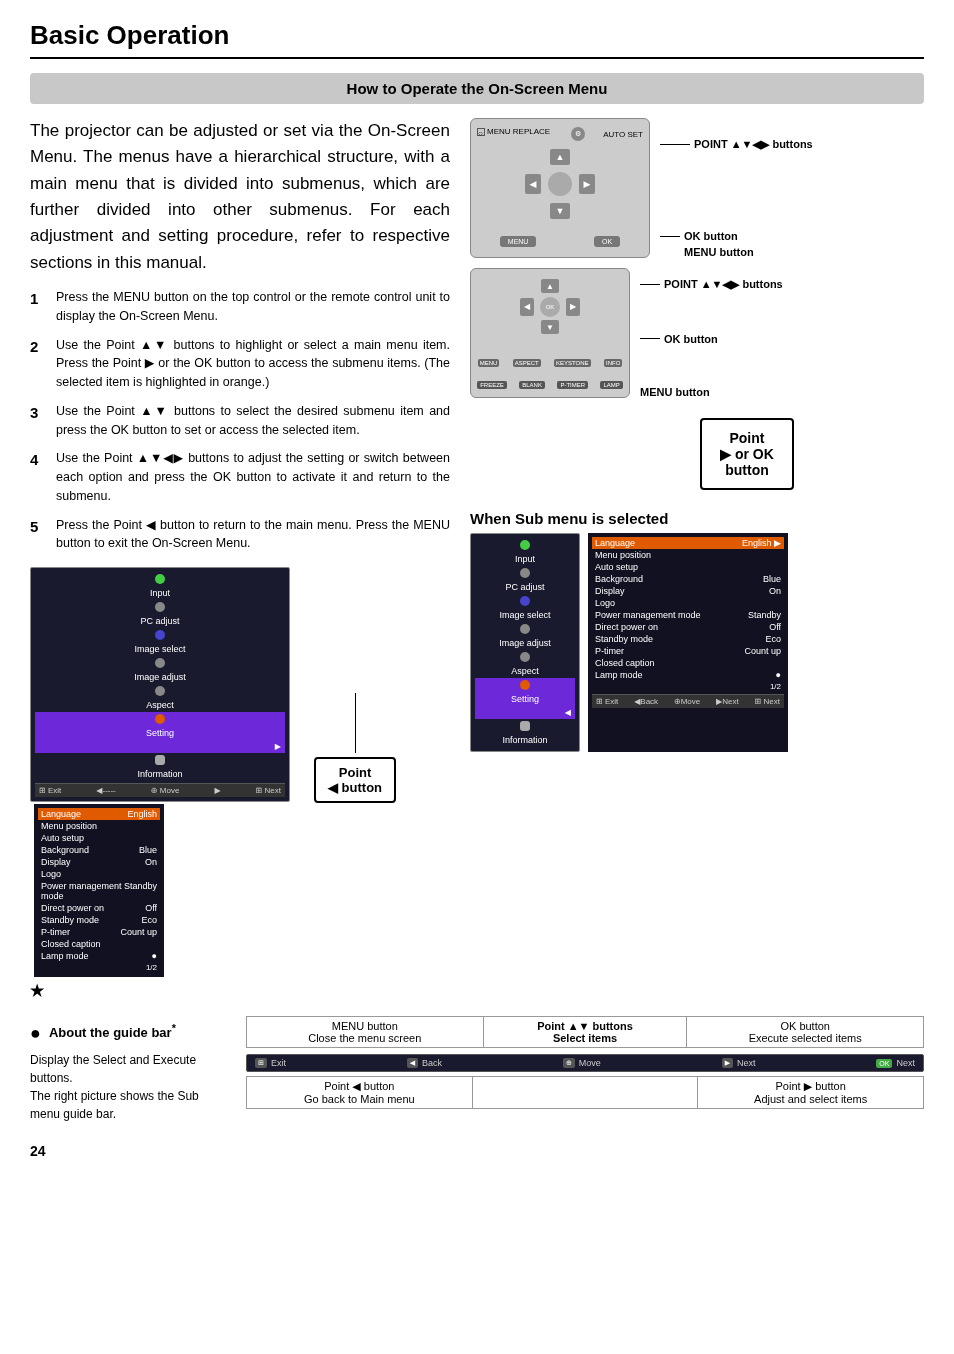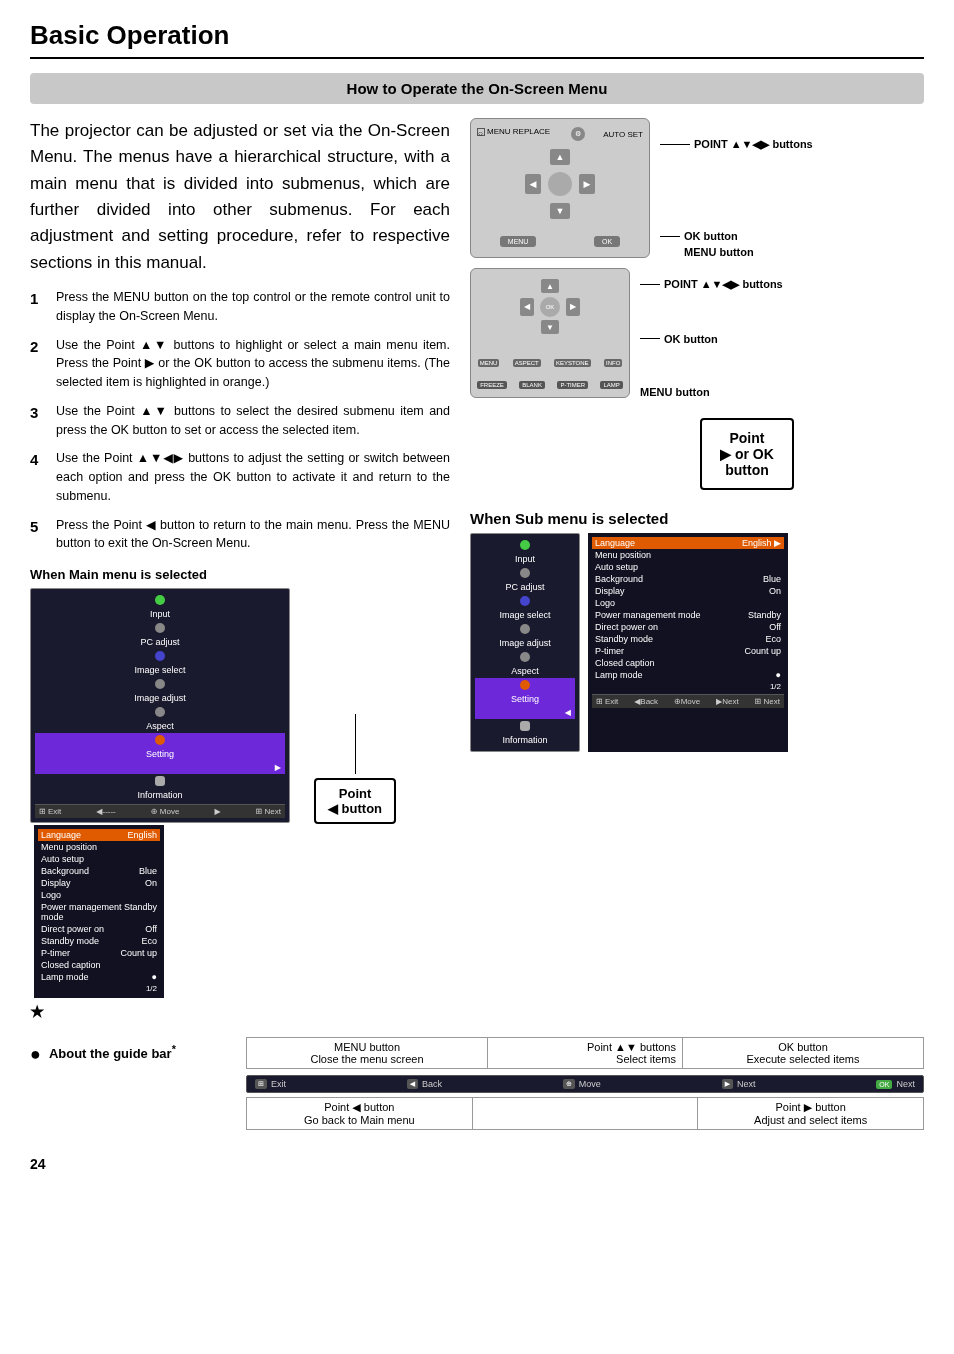--- a/index.html
+++ b/index.html
@@ -256,21 +256,20 @@
         <span class="step-num">4</span>
         <span>Use the Point ▲▼◀▶ buttons to adjust the setting or switch between each option and press the OK button to activate it and return to the submenu.</span>
       </li>
       <li class="step-item">
         <span class="step-num">5</span>
         <span>Press the Point ◀ button to return to the main menu. Press the MENU button to exit the On-Screen Menu.</span>
       </li>
     </ol>
 
     <div class="menu-section">
-      <div class="menu-section-title">When Main menu is selected</div>
       <div class="menu-demo-wrapper">
 
         <div>
           <div class="menu-screenshot">
             <div class="menu-row">
               <span class="menu-icon green"></span>
               <span>Input</span>
             </div>
             <div class="menu-row">
               <span class="menu-icon"></span>
@@ -576,32 +575,35 @@
       </div>
     </div>
   </div>
 </div>
 
 <div class="guide-bar-section">
   <div class="guide-bar-text">
     <div class="about-guide">
       <span class="star-bullet">●</span>
       <span style="font-weight:bold;font-size:13px;">About the guide bar<sup>*</sup></span>
+    </div>
+    <div class="about-guide-text" style="margin-top:4px;">
+      Display the Select and Execute buttons.<br>The right picture shows the Sub menu guide bar.
     </div>
   </div>
   <div class="guide-bar-diagram">
 
     <table class="guide-table">
       <tbody>
           <tr>
         <td style="text-align:center;">
           <span>MENU button</span><br>
           <span>Close the menu screen</span>
         </td>
-        <td style="text-align:right;">
+        <td style="text-align:center;font-weight:bold;">
           <span>Point ▲▼ buttons</span><br>
           <span>Select items</span>
         </td>
         <td style="text-align:center;">
           <span>OK button</span><br>
           <span>Execute selected items</span>
         </td>
       </tr>
     </tbody>
       </table>

